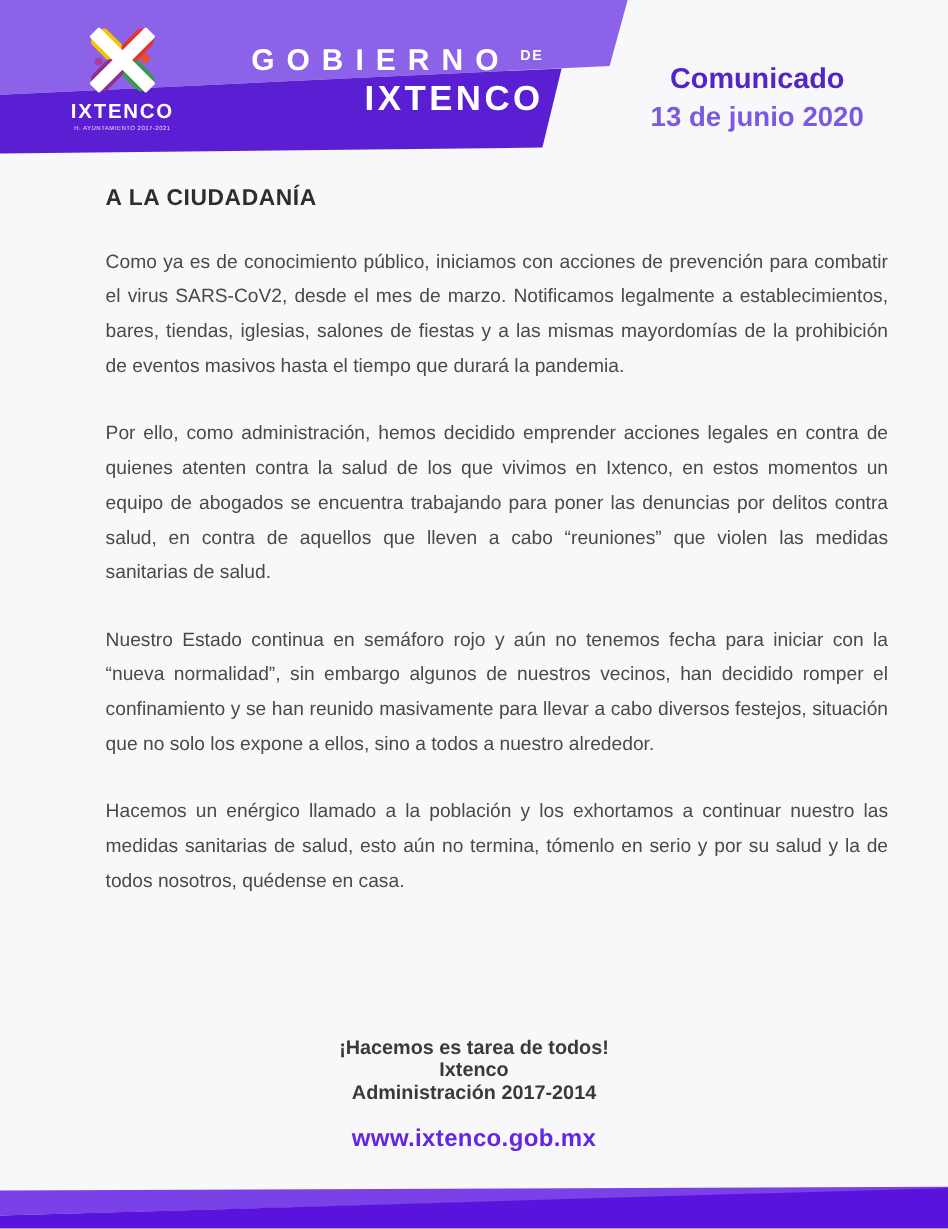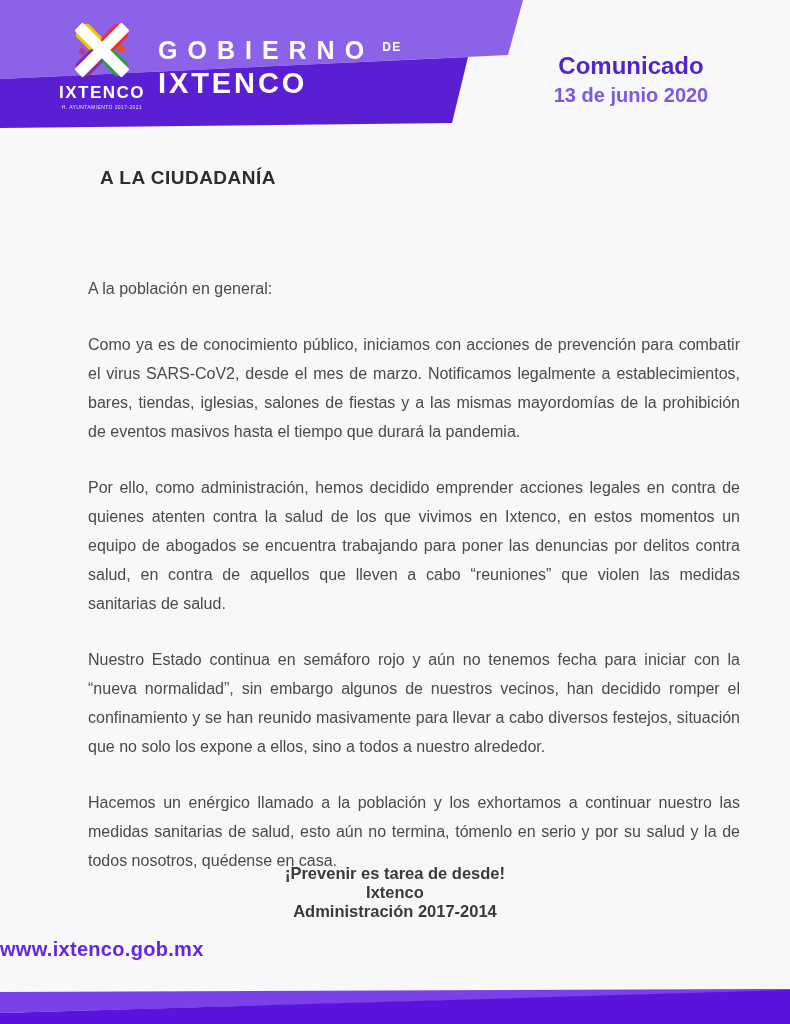--- a/index.html
+++ b/index.html
@@ -18,53 +18,53 @@
   }
   .logo-icon{display:block;margin:0 auto;}
   .logo-wordmark{
     font-size:17px;font-weight:bold;letter-spacing:1.5px;margin-top:1px;
   }
   .logo-subtext{
     font-size:5px;letter-spacing:.4px;opacity:.85;margin-top:1px;
   }
   .gov-title{
     position:absolute;top:36px;left:158px;width:295px;
-    color:#ffffff;text-align:left;font-weight:bold;white-space:nowrap;
+    color:#ffffff;text-align:right;font-weight:bold;white-space:nowrap;
   }
   .gov-title .line1{font-size:25px;letter-spacing:.40em;}
   .gov-title .de{
     font-size:12px;letter-spacing:.12em;margin-left:8px;
     position:relative;top:-8px;
   }
   .gov-title .line2{font-size:29px;letter-spacing:.10em;margin-top:2px;}
   .comunicado{
     position:absolute;top:52px;right:16px;width:286px;
     text-align:center;font-weight:bold;white-space:nowrap;
   }
   .com-line1{font-size:24px;color:var(--comunicado-title,#5226c6);}
-  .com-line2{font-size:20px;color:var(--comunicado-date,#7b59e2);margin-top:4px;}
+  .com-line2{font-size:23px;color:var(--comunicado-date,#7b59e2);margin-top:4px;}
   
   main{position:absolute;top:155px;left:88px;width:652px;}
   h1.doc-heading{
     font-size:19px;font-weight:bold;color:#2e2e2e;
-    letter-spacing:.5px;margin:12px;
+    letter-spacing:.5px;margin:0;
   }
   main p{
     font-size:16px;line-height:29px;color:var(--body-text,#4a4a4a);
     text-align:justify;margin:27px 0 0;
   }
   p.salutation{margin-top:85px;text-align:left;}
   .closing{
     position:absolute;top:864px;left:0;width:790px;
     text-align:center;font-weight:bold;font-size:16.5px;line-height:19px;
     color:#3a3a3a;
   }
   .website{
     position:absolute;top:938px;left:0;width:790px;
-    text-align:left;font-weight:bold;font-size:20px;
+    text-align:center;font-weight:bold;font-size:20px;
     color:var(--website-link,#6326e4);letter-spacing:.3px;
     cursor:pointer;
   }
   
   .footer-svg{position:absolute;bottom:0;left:0;display:block;}
 </style>
 </head>
 <body>
 
 <div class="page">
@@ -106,29 +106,28 @@
     <div class="line2">IXTENCO</div>
   </div>
 
   <div class="comunicado">
     <div class="com-line1">Comunicado</div>
     <div class="com-line2">13 de junio 2020</div>
   </div>
 
   <main>
     <h1 class="doc-heading">A LA CIUDADANÍA</h1>
-    <p class="salutation">A la población en general:</p>
     <p>Como ya es de conocimiento público, iniciamos con acciones de prevención para combatir el virus SARS-CoV2, desde el mes de marzo. Notificamos legalmente a establecimientos, bares, tiendas, iglesias, salones de fiestas y a las mismas mayordomías de la prohibición de eventos masivos hasta el tiempo que durará la pandemia.</p>
     <p>Por ello, como administración, hemos decidido emprender acciones legales en contra de quienes atenten contra la salud de los que vivimos en Ixtenco, en estos momentos un equipo de abogados se encuentra trabajando para poner las denuncias por delitos contra salud, en contra de aquellos que lleven a cabo “reuniones” que violen las medidas sanitarias de salud.</p>
     <p>Nuestro Estado continua en semáforo rojo y aún no tenemos fecha para iniciar con la “nueva normalidad”, sin embargo algunos de nuestros vecinos, han decidido romper el confinamiento y se han reunido masivamente para llevar a cabo diversos festejos, situación que no solo los expone a ellos, sino a todos a nuestro alrededor.</p>
     <p>Hacemos un enérgico llamado a la población y los exhortamos a continuar nuestro las medidas sanitarias de salud, esto aún no termina, tómenlo en serio y por su salud y la de todos nosotros, quédense en casa.</p>
   </main>
 
   <div class="closing">
-    <div>¡Prevenir es tarea de desde!</div>
+    <div>¡Hacemos es tarea de todos!</div>
     <div>Ixtenco</div>
     <div>Administración 2017-2014</div>
   </div>
 
   <div class="website">www.ixtenco.gob.mx</div>
 
   <svg class="footer-svg" width="790" height="49" viewBox="0 0 790 49">
     <polygon points="0,17 790,14 790,16 0,38" style="fill:var(--footer-purple-light,#7a41e8)"></polygon>
     <polygon points="0,38 790,15 790,49 0,49" style="fill:var(--footer-purple,#5a13dd)"></polygon>
   </svg>

